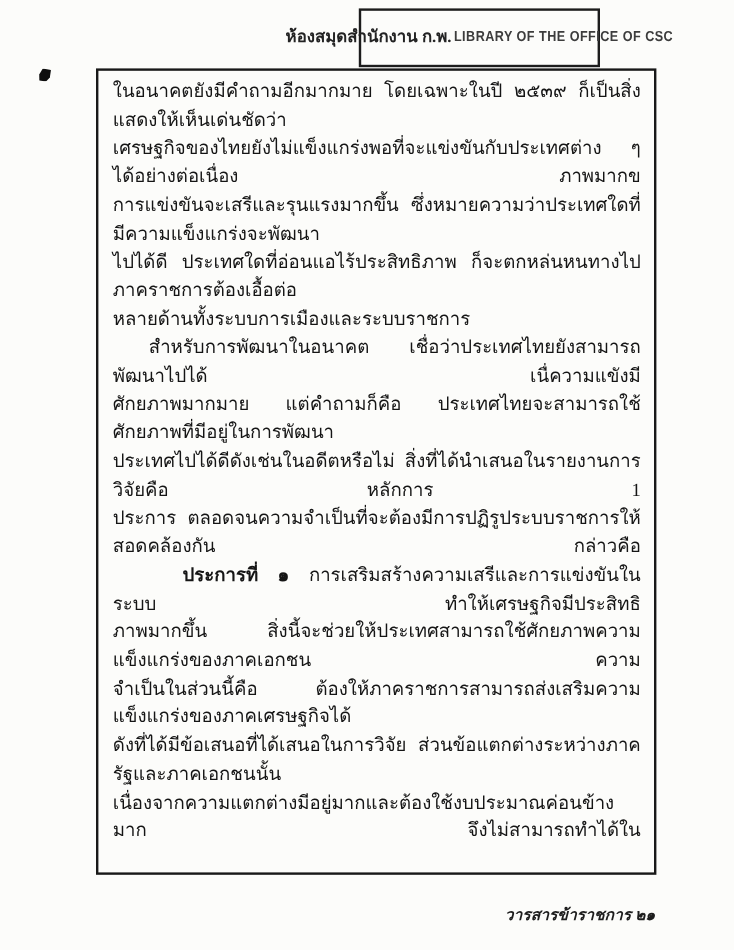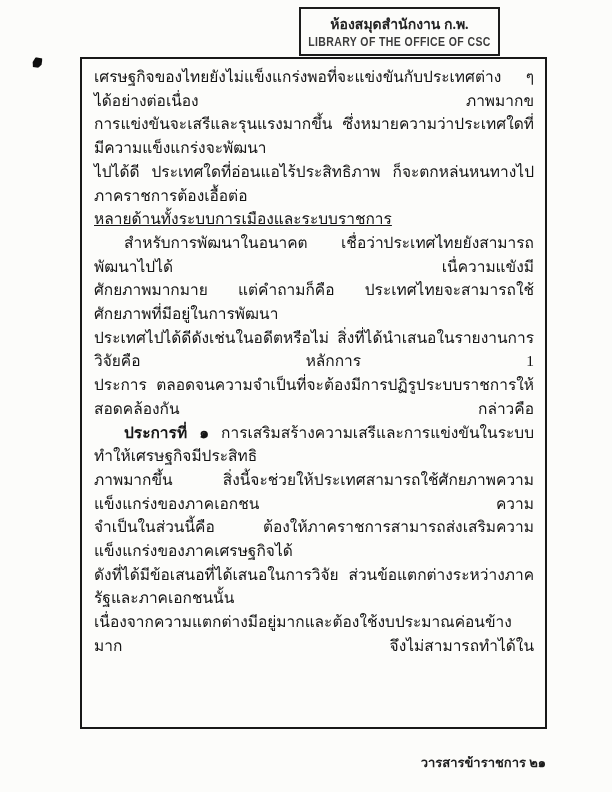--- a/index.html
+++ b/index.html
@@ -11,21 +11,21 @@
     font-family: "Liberation Serif", "DejaVu Serif", serif;
     color: #161616;
   }
   
   .stamp {
     position: absolute;
     left: 299px; top: 7px;
     width: 201px; height: 49px;
     border: 2px solid #1c1c1c;
     box-sizing: border-box;
-    display: flex; flex-direction: column;
+    display: flex; flex-direction: row;
     align-items: center; justify-content: center;
     gap: 2px;
     background: #fcfcfa;
     z-index: 2;
   }
   .stamp-th {
     font-size: 14px; font-weight: bold; color: #232323;
     line-height: 17px; white-space: nowrap;
   }
   .stamp-en {
@@ -54,46 +54,48 @@
     z-index: 1;
   }
   .tl {
     font-size: 15.5px;
     line-height: 23.7px;
     text-align: justify;
     text-align-last: justify;
     white-space: normal;
     color: #151515;
   }
-  .tl.endleft { text-align-last: left; text-decoration: underline; }
+  .tl.endleft { text-align-last: left; }
   .tl.indent { text-indent: 30px; }
-  .lead { font-weight: bold; }
+  .lead { font-weight: bold; margin-left: 28px; }
   
   .footer {
     position: absolute;
     right: 66px; top: 752px;
+    font-style: italic;
     font-weight: bold;
     font-size: 13px;
     color: #1d1d1d;
     white-space: nowrap;
   }
 </style>
 </head>
 <body>
 
 <div class="stamp">
   <div class="stamp-th">ห้องสมุดสำนักงาน ก.พ.</div>
   <div class="stamp-en">LIBRARY OF THE OFFICE OF CSC</div>
 </div>
 
 <div class="blob"></div>
 
 <div class="frame">
 
   <div>
+    <div class="tl">ในอนาคตยังมีคำถามอีกมากมาย โดยเฉพาะในปี ๒๕๓๙ ก็เป็นสิ่งแสดงให้เห็นเด่นชัดว่า</div>
     <div class="tl">เศรษฐกิจของไทยยังไม่แข็งแกร่งพอที่จะแข่งขันกับประเทศต่าง ๆ ได้อย่างต่อเนื่อง ภาพมากข</div>
     <div class="tl">การแข่งขันจะเสรีและรุนแรงมากขึ้น ซึ่งหมายความว่าประเทศใดที่มีความแข็งแกร่งจะพัฒนา</div>
     <div class="tl">ไปได้ดี ประเทศใดที่อ่อนแอไร้ประสิทธิภาพ ก็จะตกหล่นหนทางไป ภาคราชการต้องเอื้อต่อ</div>
     <div class="tl endleft">หลายด้านทั้งระบบการเมืองและระบบราชการ</div>
   </div>
 
   <div>
     <div class="tl indent">สำหรับการพัฒนาในอนาคต เชื่อว่าประเทศไทยยังสามารถพัฒนาไปได้ เนื่ความแขังมี</div>
     <div class="tl">ศักยภาพมากมาย แต่คำถามก็คือ ประเทศไทยจะสามารถใช้ศักยภาพที่มีอยู่ในการพัฒนา</div>
     <div class="tl">ประเทศไปได้ดีดังเช่นในอดีตหรือไม่ สิ่งที่ได้นำเสนอในรายงานการวิจัยคือ หลักการ 1</div>

